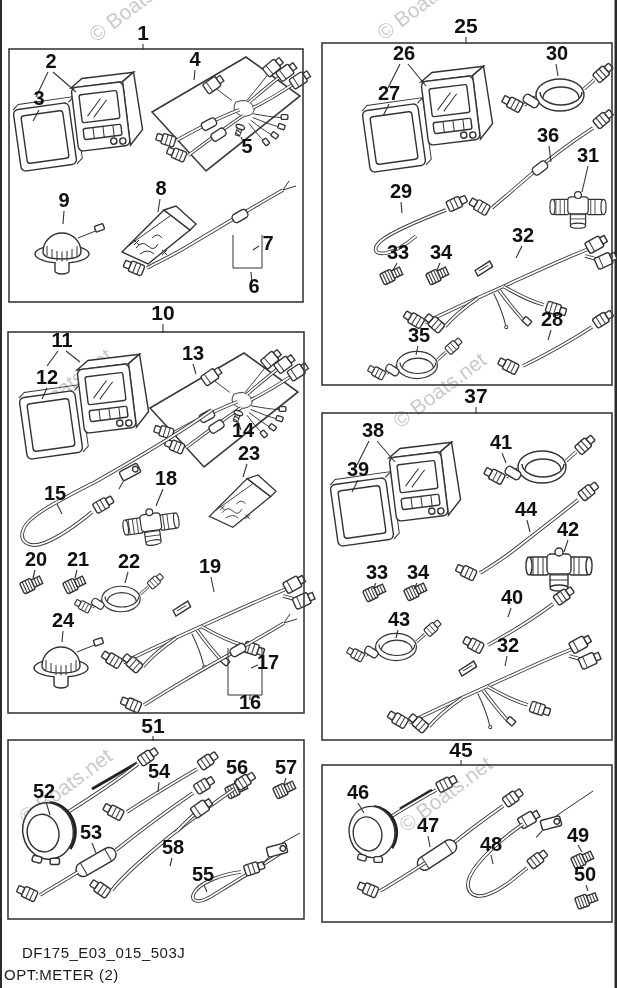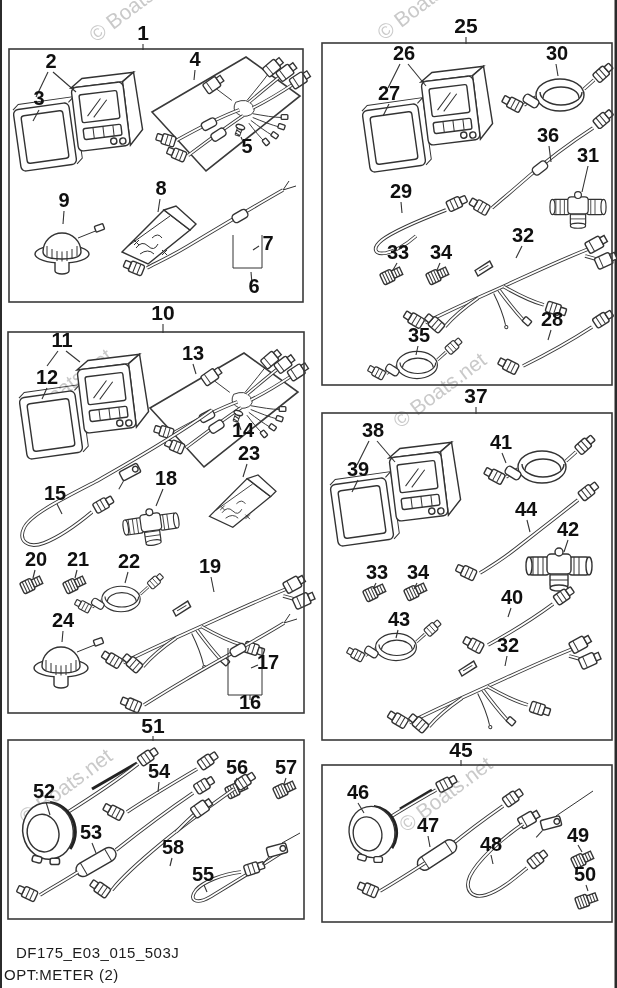--- a/index.html
+++ b/index.html
@@ -1,20 +1,20 @@
 <!DOCTYPE html>
 <html><head>
 <meta charset="utf-8">
 <style>
   html,body{margin:0;padding:0;background:#fff;}
   .page{position:relative;width:617px;height:988px;background:#ffffff;overflow:hidden;
         font-family:"Liberation Sans",sans-serif;}
   .title{position:absolute;left:3px;top:1px;font-size:36px;font-weight:700;
          letter-spacing:-1px;color:#0f0f0f;}
-  .footer1{position:absolute;left:16px;top:944px;font-size:15px;color:#1c1c1c;letter-spacing:.5px;}
+  .footer1{position:absolute;left:22px;top:944px;font-size:15px;color:#1c1c1c;letter-spacing:.5px;}
   .footer2{position:absolute;left:4px;top:966px;font-size:15px;color:#1c1c1c;letter-spacing:.5px;}
   svg{position:absolute;left:0;top:0;}
   svg text{font-family:"Liberation Sans",sans-serif;}
   .wf{fill:#fff;stroke:#333;stroke-width:1.4;}
   .nf{fill:none;stroke:#333;stroke-width:1.4;}
   .thin{fill:none;stroke:#333;stroke-width:1;}
   .thick-dark{fill:none;stroke:#222;stroke-width:3;}
   .cable-out{fill:none;stroke:#383838;stroke-width:3.6;}
   .cable-in{fill:none;stroke:#ffffff;stroke-width:1.8;}
   .pbox{fill:none;stroke:#3a3a3a;stroke-width:1.6;}

